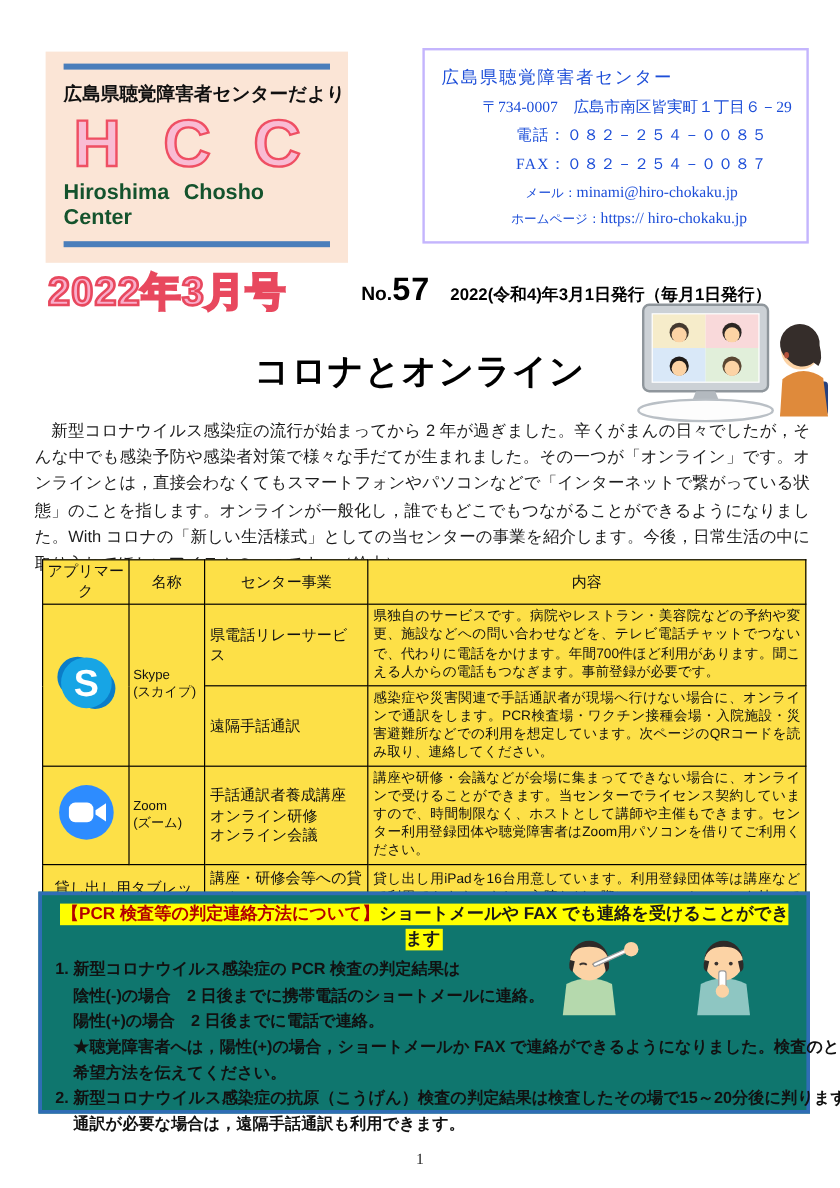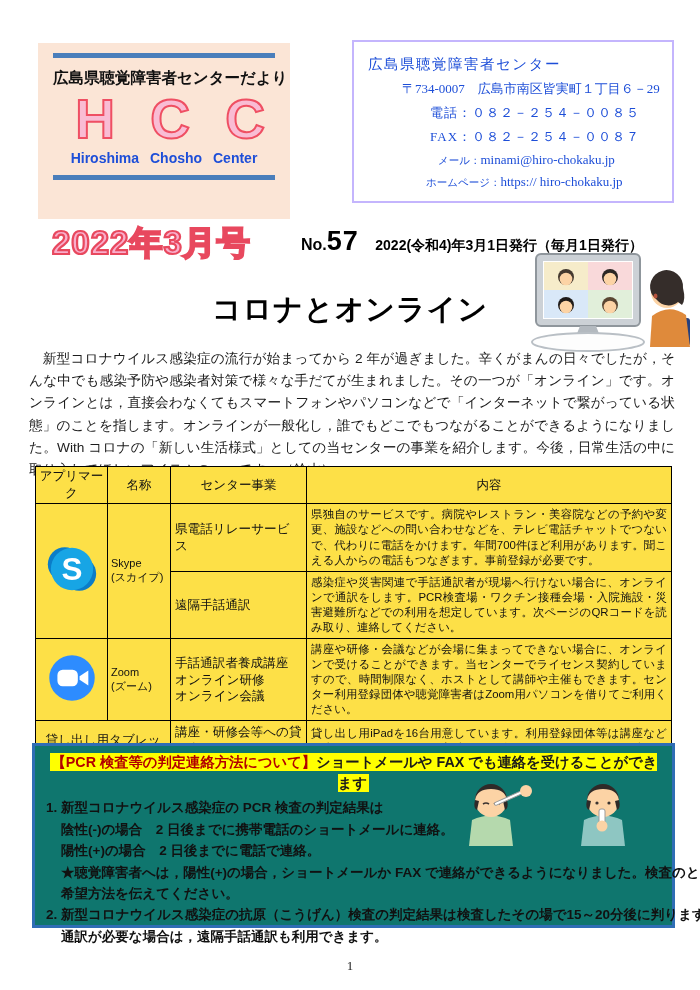--- a/index.html
+++ b/index.html
@@ -10,27 +10,27 @@
     margin:0 auto;
   }
   
   .hcc-box {
     position:absolute; left:38px; top:43px; width:252px; height:176px;
     background:#fbe5d6; padding:10px 15px 9px 15px;
   }
   .hcc-rule { height:5px; background:#4a7ebb; }
   .hcc-title { margin-top:10px; text-align:center; font-weight:bold; font-size:15.5px; color:#101010; white-space:nowrap; }
   .hcc-letters {
-    text-align:right; font-size:55px; font-weight:bold; line-height:1.1;
+    text-align:left; font-size:55px; font-weight:bold; line-height:1.1;
     color:#f9bcd4; -webkit-text-stroke:2px #ef4f63; letter-spacing:10px; margin-left:8px;
   }
-  .hcc-sub { text-align:center; font-weight:bold; font-size:14px; word-spacing:7px; margin-bottom:9px; color:#1d4ed8; }
+  .hcc-sub { font-weight:bold; font-size:18px; word-spacing:7px; margin-bottom:9px; color:#14532d; }
   
   .issue-label {
-    position:absolute; left:52px; top:221px;
+    position:absolute; left:40px; top:221px;
     font-size:33px; font-weight:bold; letter-spacing:1px;
     color:#f9aecb; -webkit-text-stroke:2.2px #e8485e;
   }
   
   .contact-box {
     position:absolute; left:352px; top:40px; width:322px; height:163px;
     border:2px solid #c4b5fd; background:#fff; color:#1d4ed8;
     font-family:"Liberation Serif", serif; padding:13px 8px 0 14px;
   }
   .contact-name { font-size:14.5px; letter-spacing:1.5px; }

